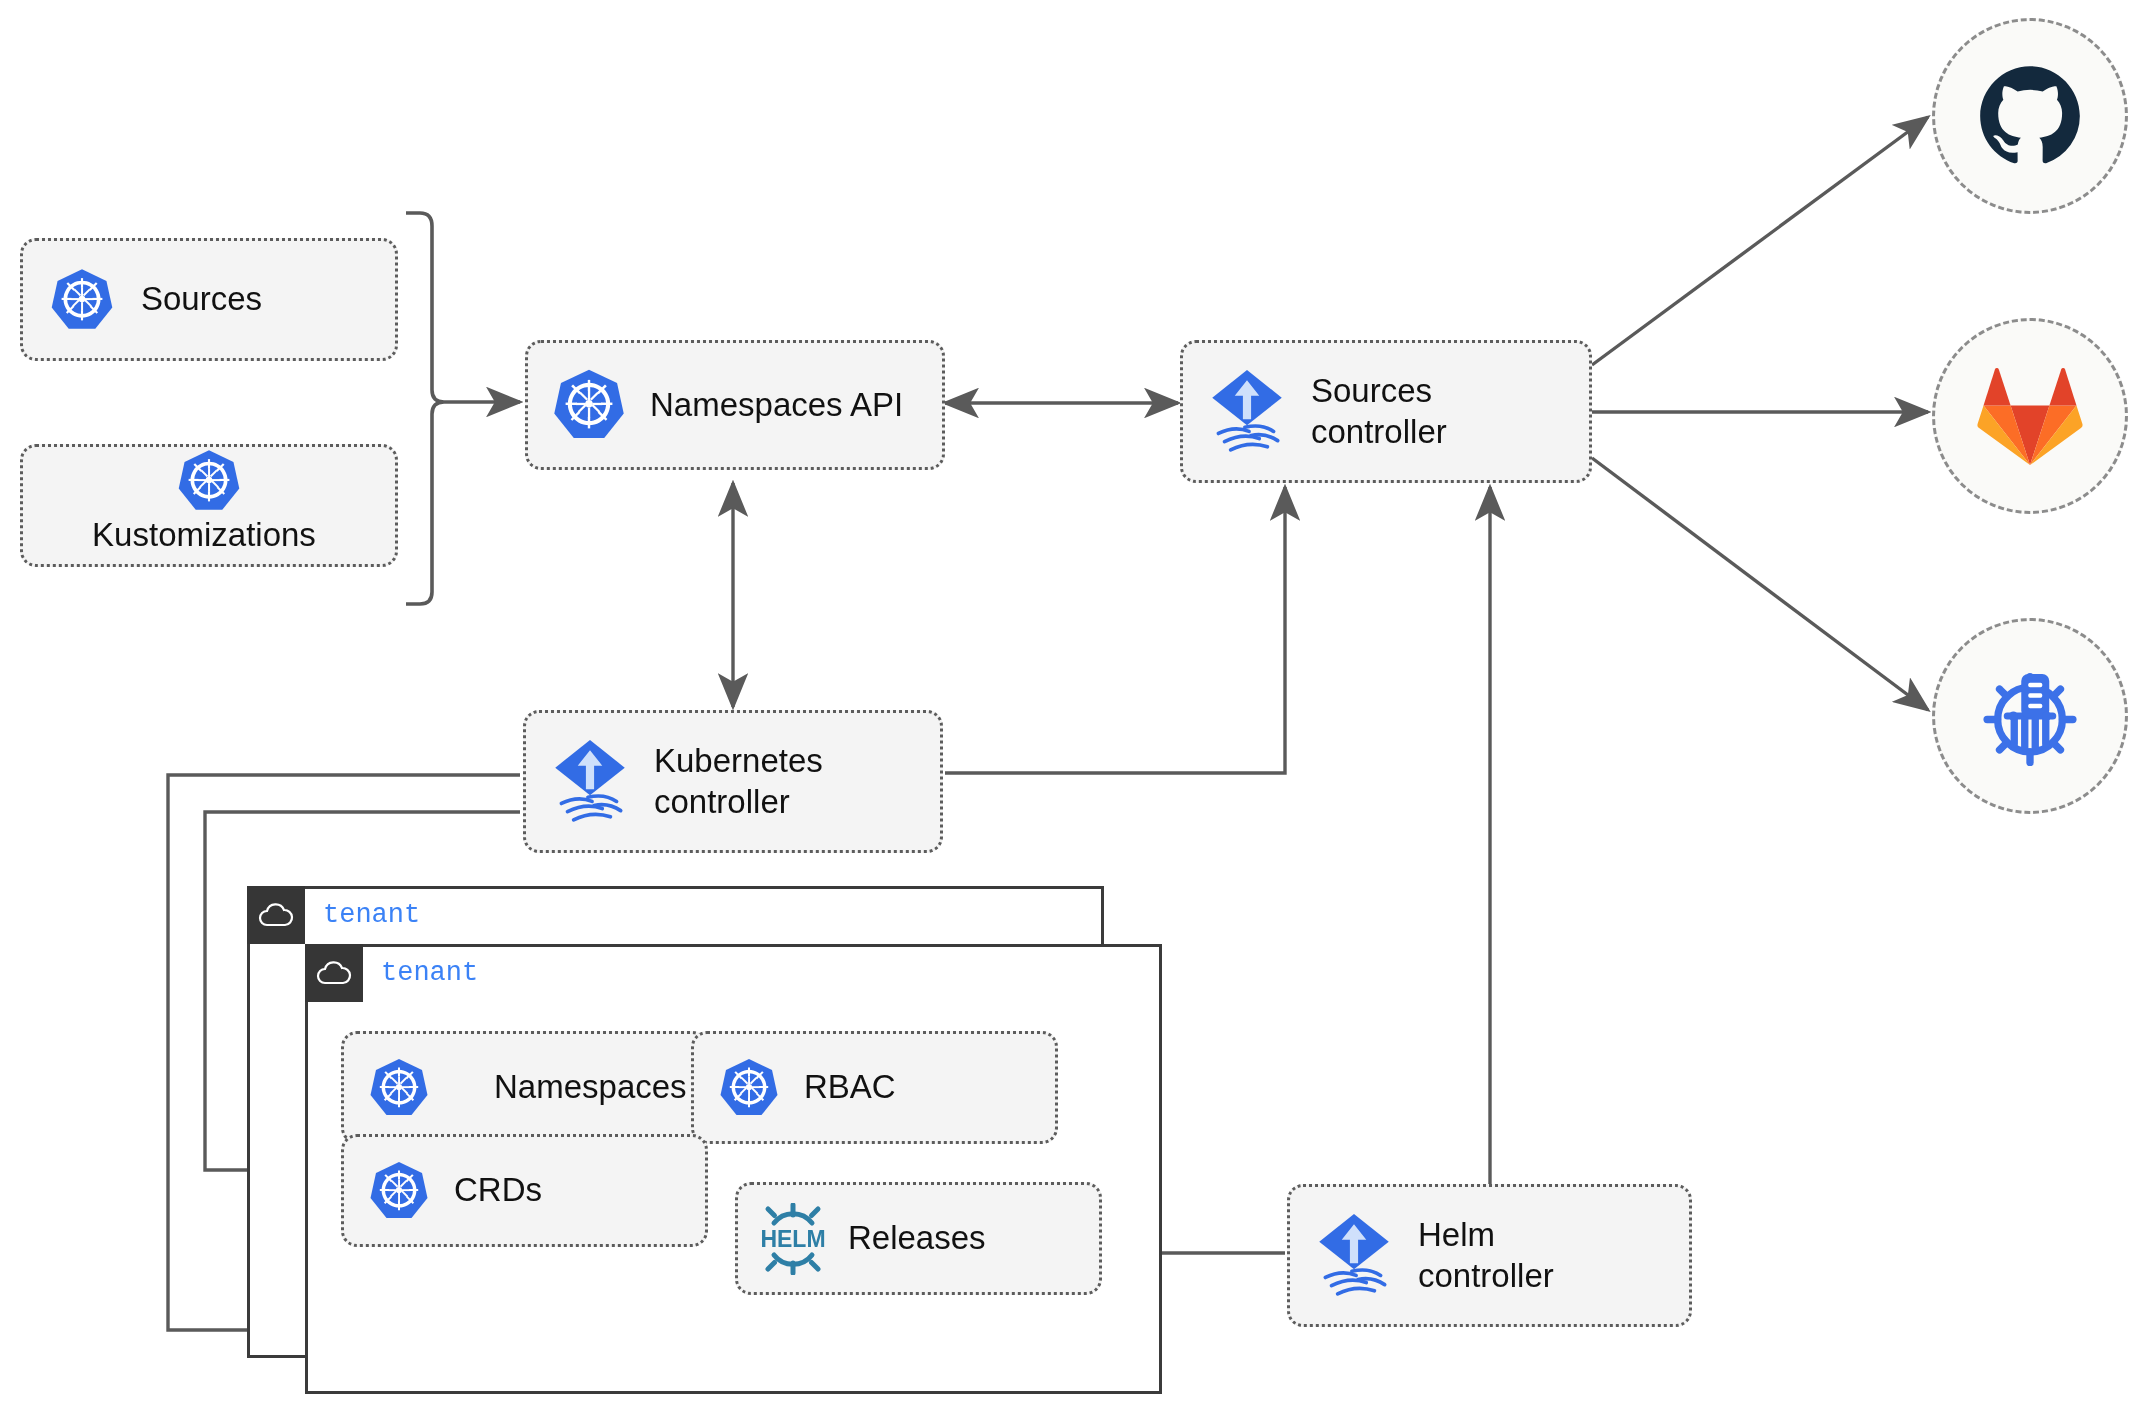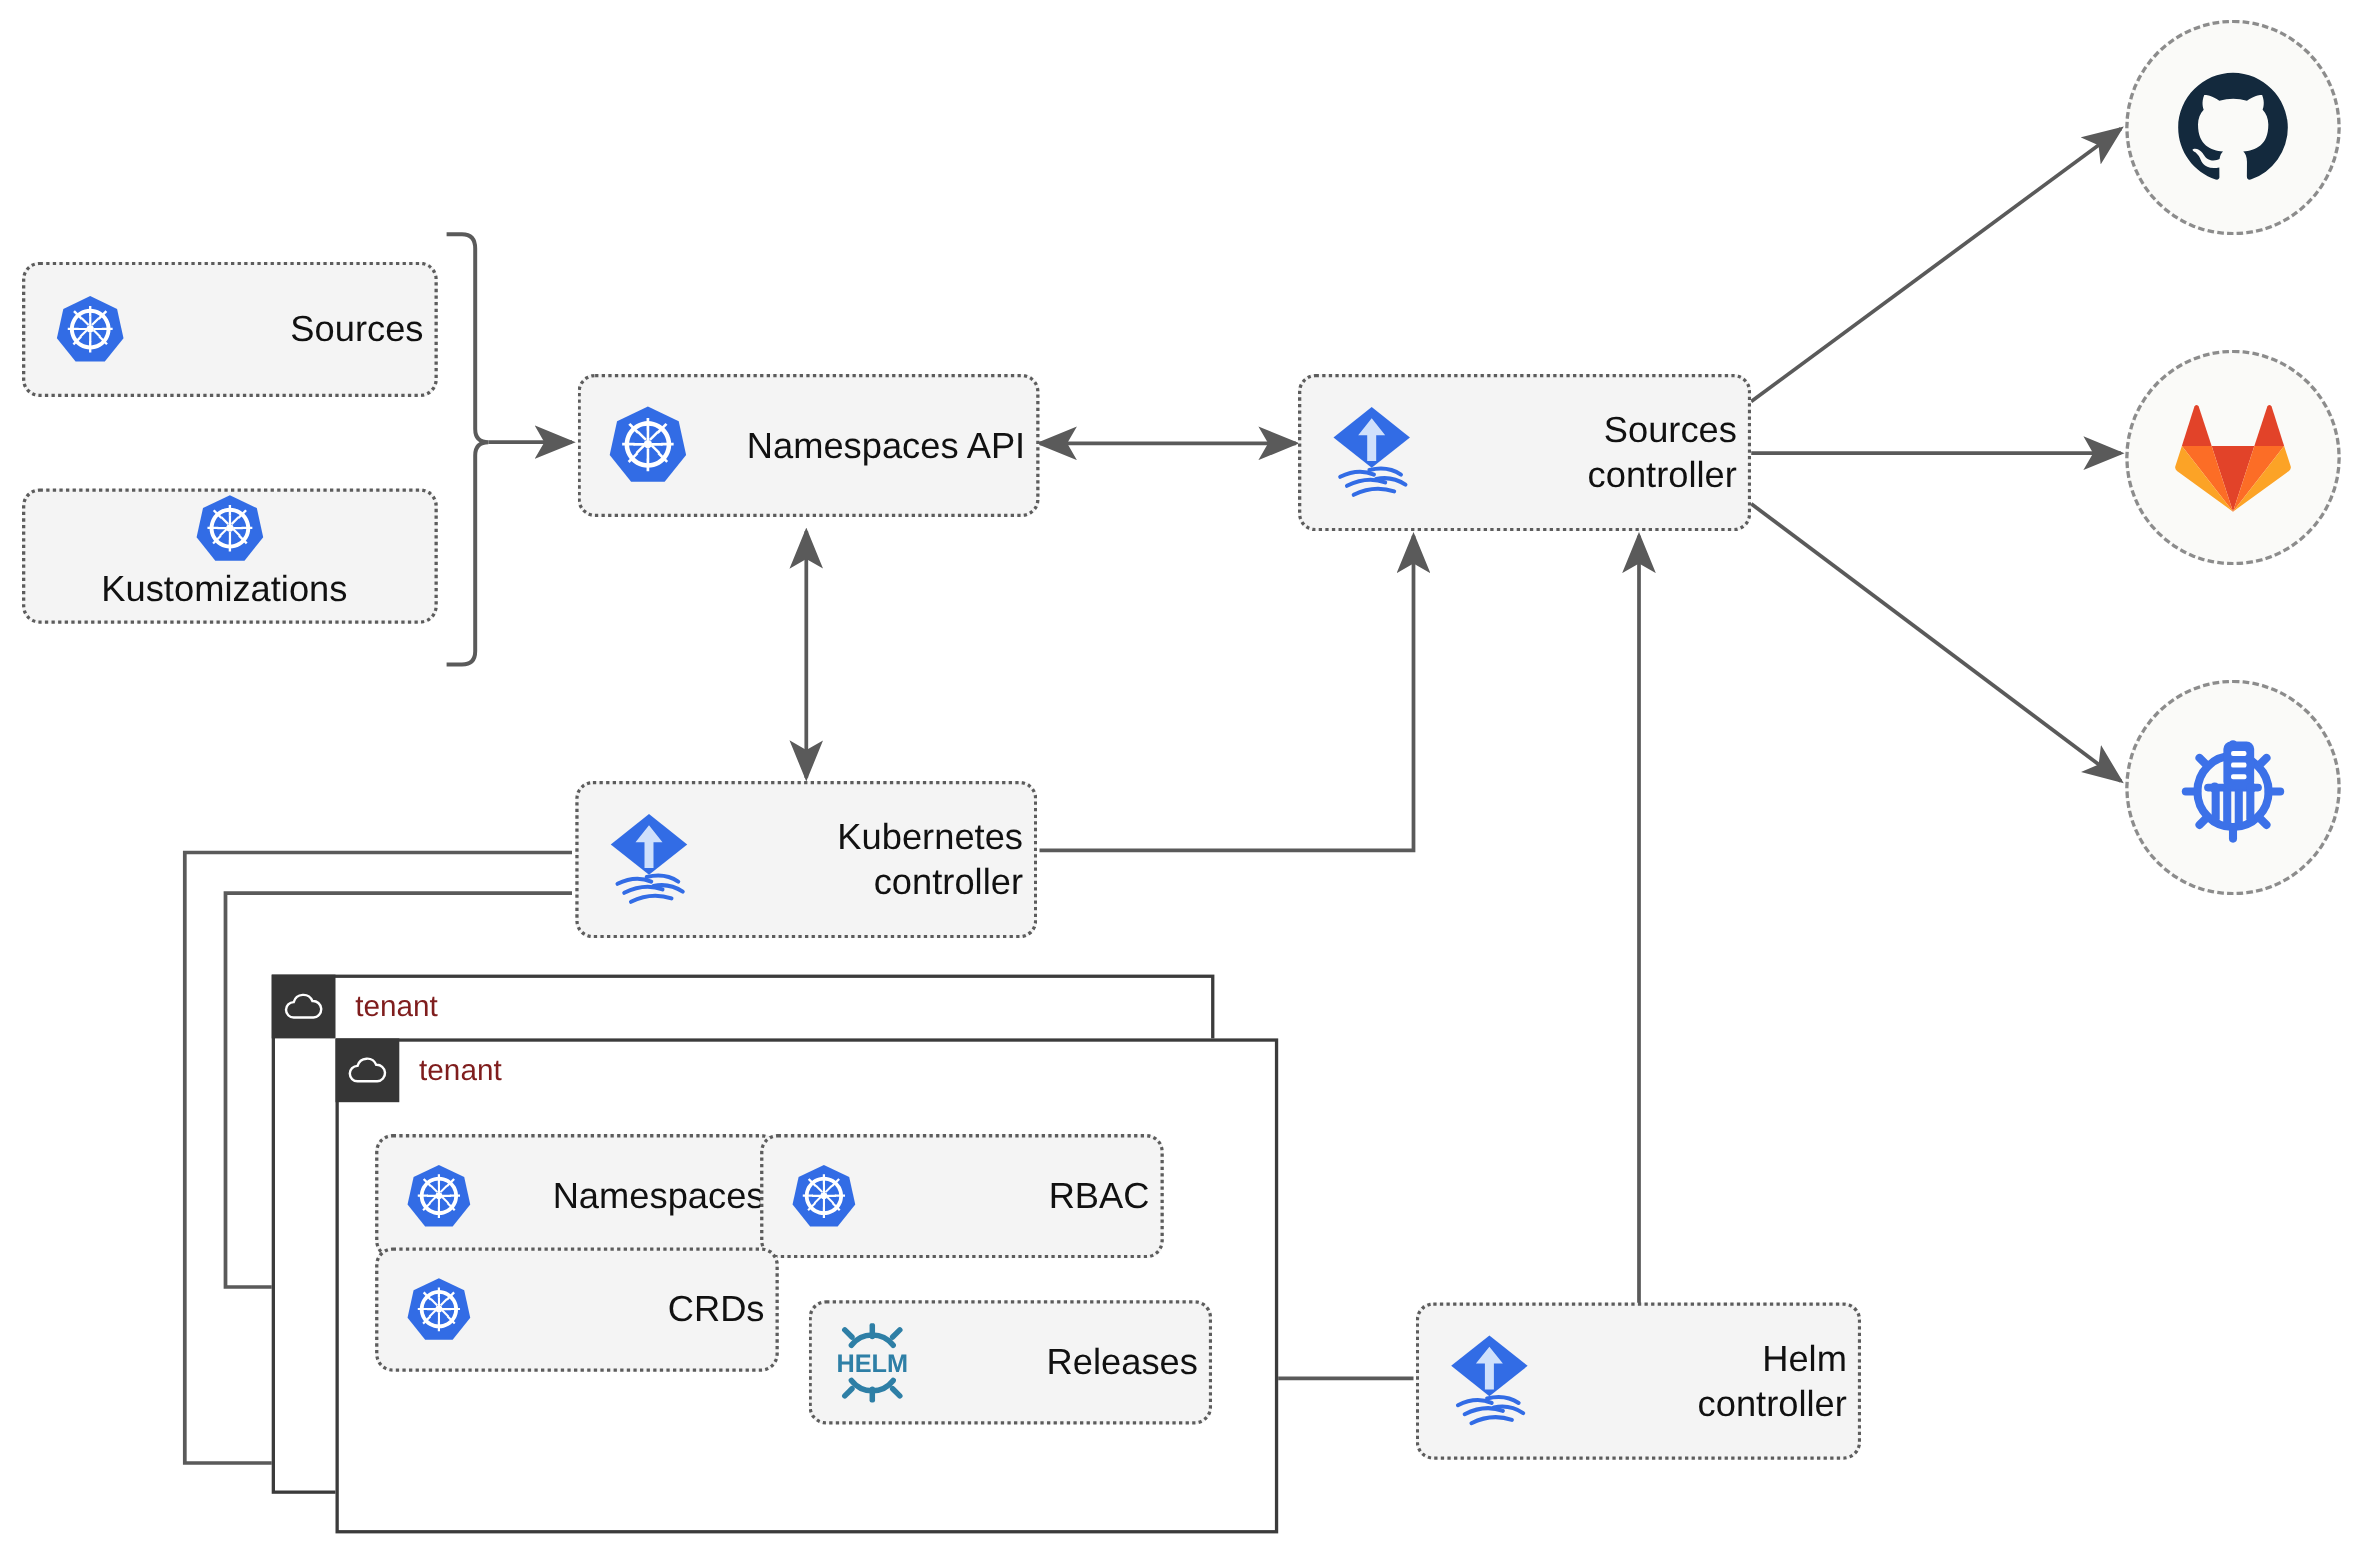--- a/index.html
+++ b/index.html
@@ -38,21 +38,21 @@
     z-index: 4;
   }
   .node .ico {
     flex: 0 0 auto;
     display: flex;
     align-items: center;
     justify-content: center;
   }
   .node .lbl {
     flex: 1 1 auto;
-    text-align: right;
+    text-align: left;
     color: #111111;
     font-size: 33px;
     line-height: 1.22;
     white-space: pre-line;
     padding-right: 10px;
   }
 
   
   .badge {
     position: absolute;
@@ -85,24 +85,25 @@
   }
   .tenant .tchip {
     width: 58px;
     height: 58px;
     background: #363636;
     display: flex;
     align-items: center;
     justify-content: center;
   }
   .tenant .tname {
-    color: #7f1d1d;
+    color: #3b82f6;
     font-size: 27px;
     padding-left: 18px;
     white-space: nowrap;
+    font-family: Liberation Mono, monospace;
   }
 </style>
 </head>
 <body>
 
 <div id="stage">
 
   <svg id="wires" viewBox="0 0 2144 1407" xmlns="http://www.w3.org/2000/svg">
     <defs>
       <marker id="ah" markerWidth="11" markerHeight="9" refX="10" refY="4.5" orient="auto" markerUnits="strokeWidth">

